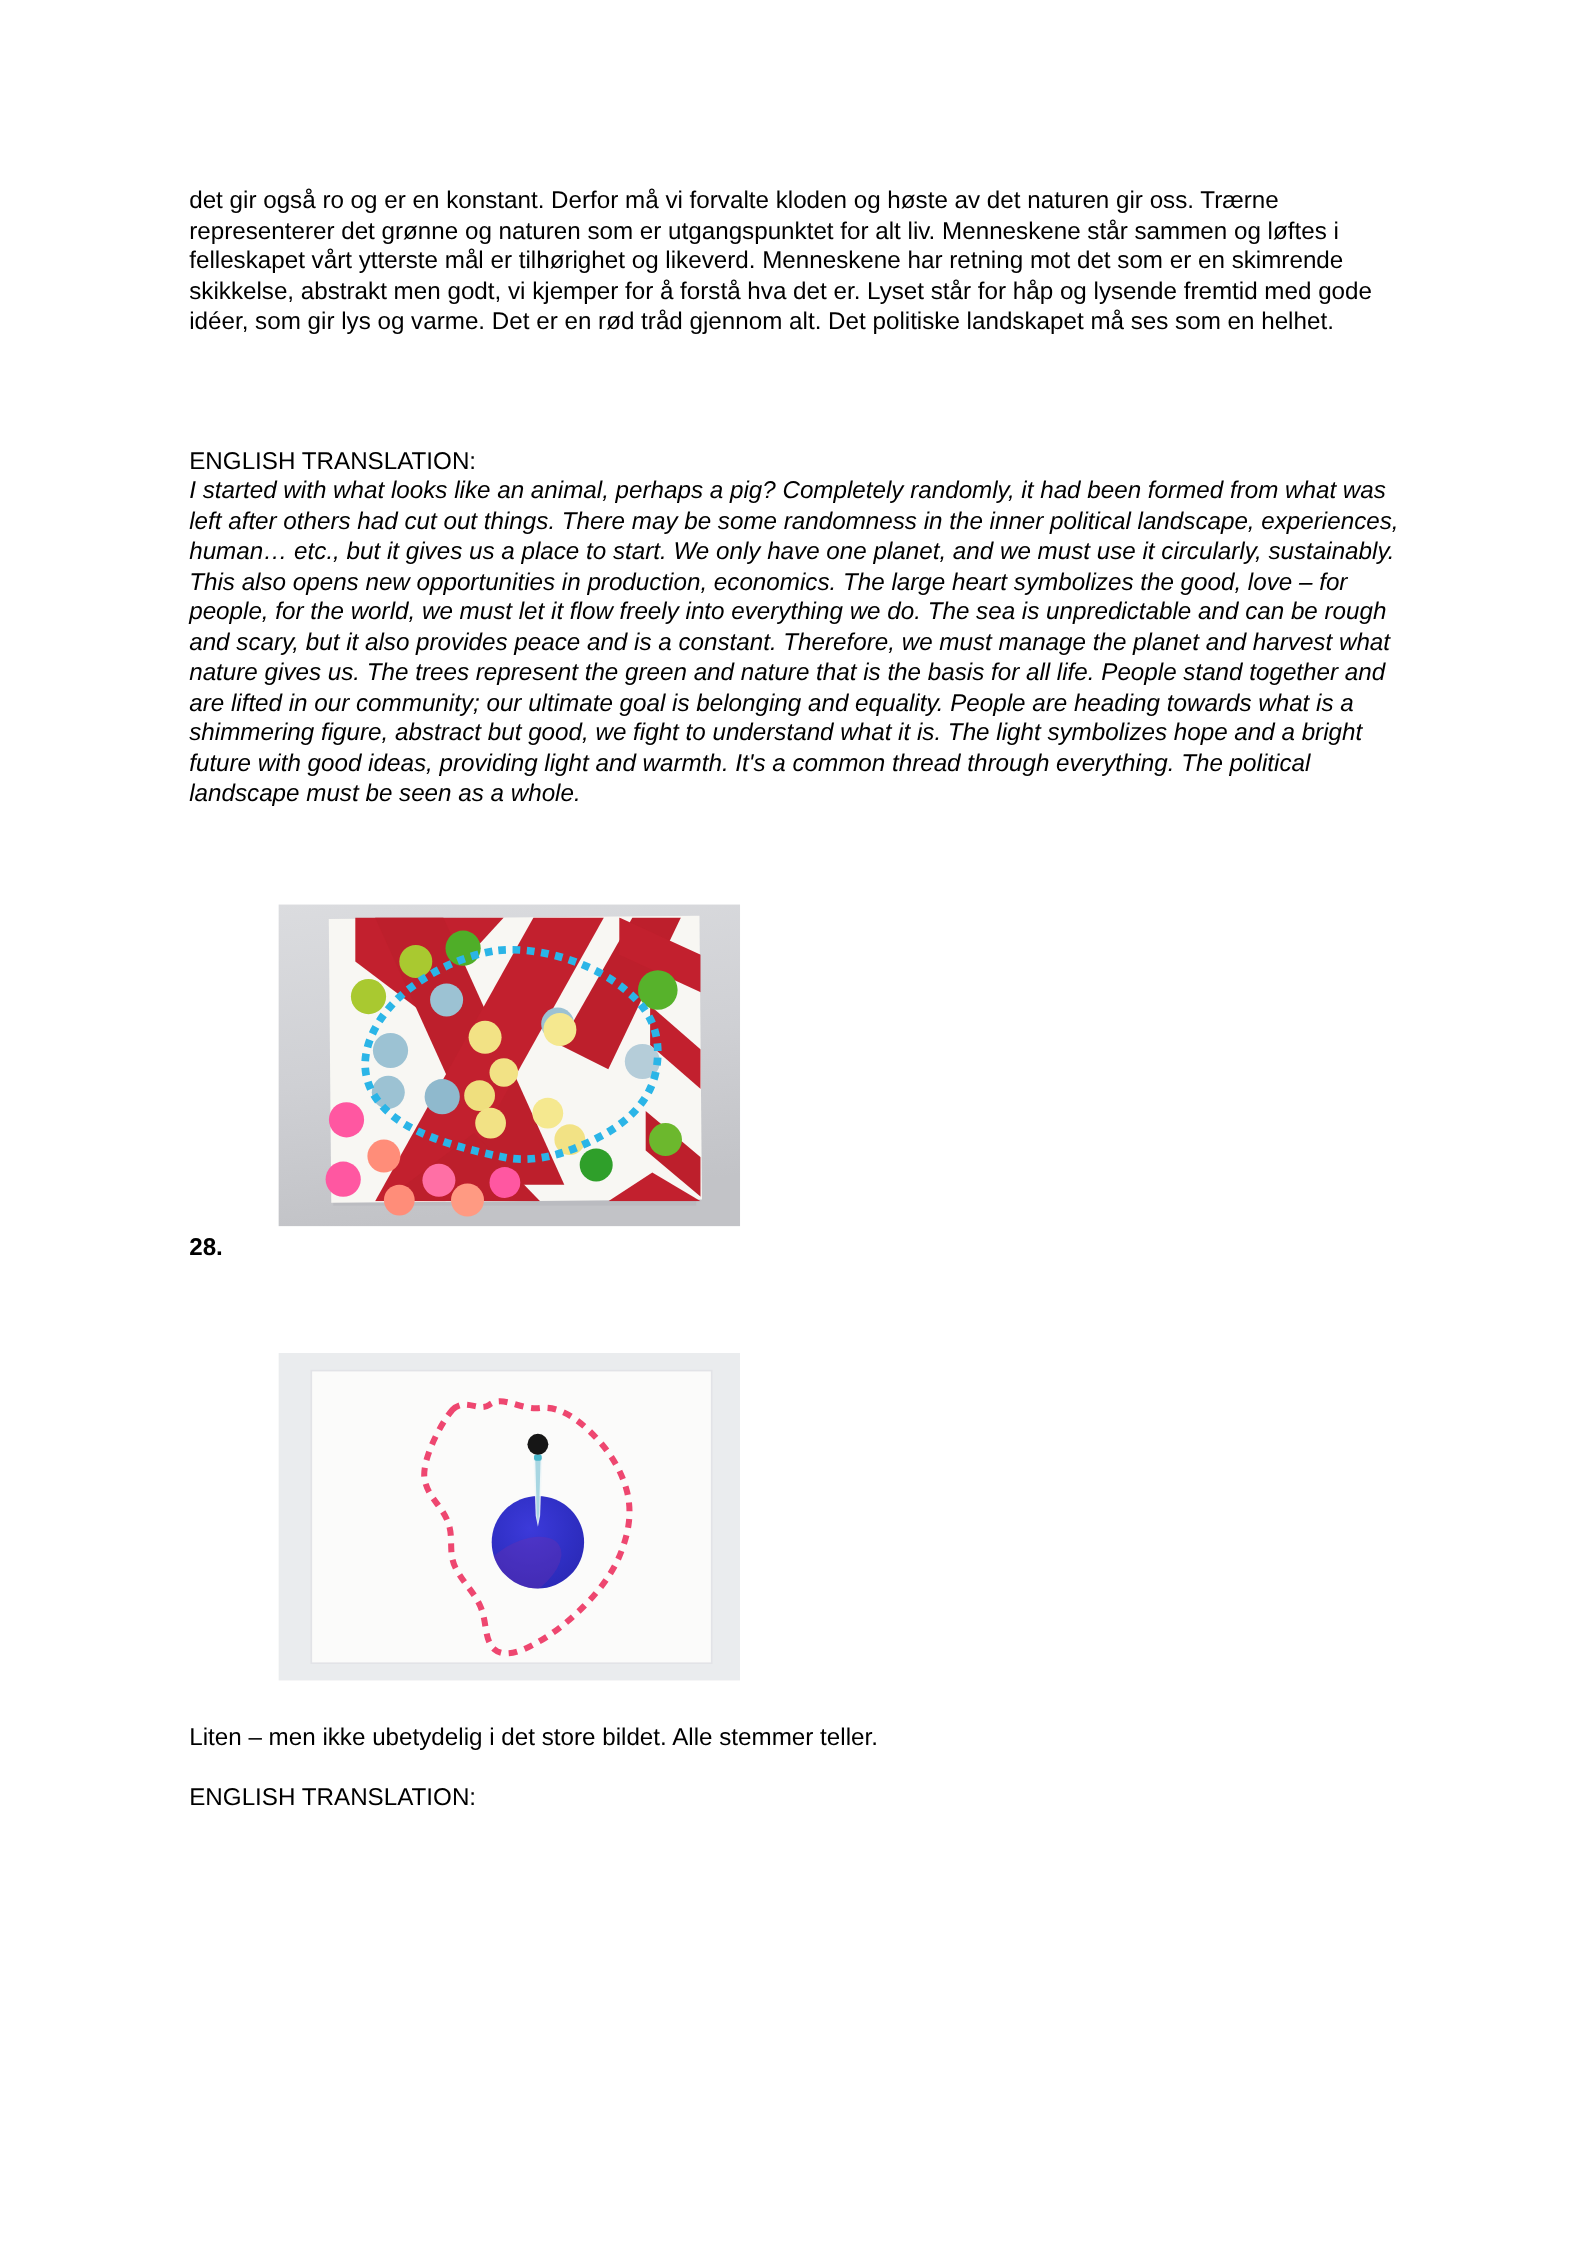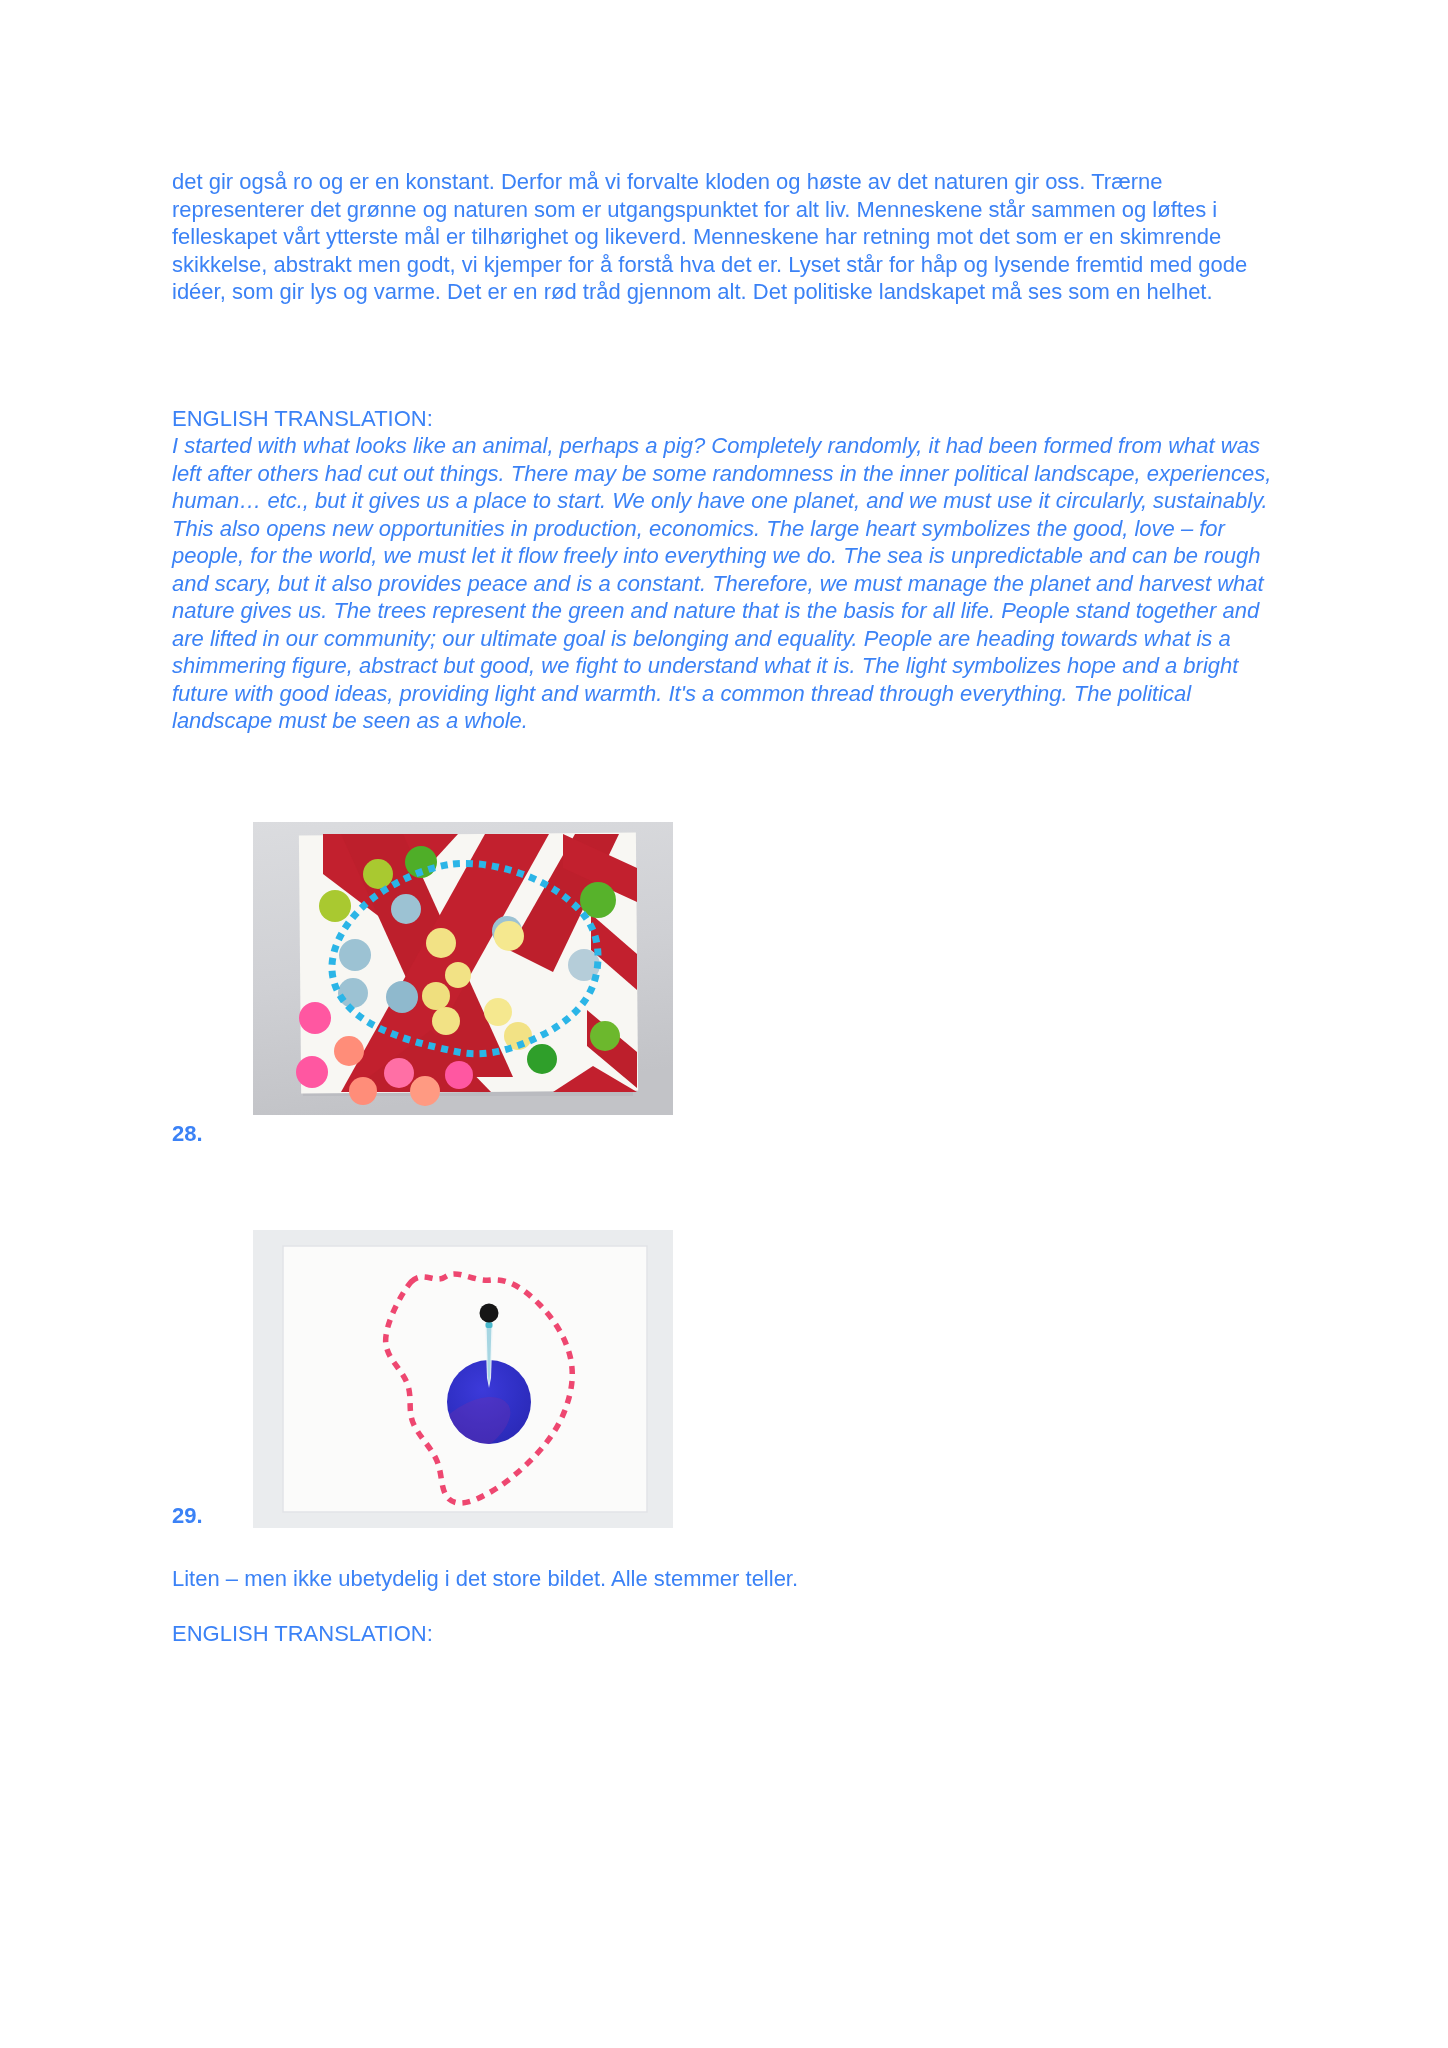--- a/index.html
+++ b/index.html
@@ -4,21 +4,21 @@
 <style>
   html,body{margin:0;padding:0;}
   body{
     width:1448px;height:2048px;position:relative;background:#ffffff;
     font-family:"Liberation Sans","DejaVu Sans",sans-serif;
     -webkit-font-smoothing:antialiased;
   }
   .page{position:absolute;inset:0;background:#ffffff;overflow:hidden;}
   .txt{
     position:absolute;left:172px;width:1106px;margin:0;
-    font-size:22px;line-height:27.5px;color:#3b82f6;
+    font-size:22px;line-height:27.5px;color:#000000;
     white-space:normal;
   }
   .italic{font-style:italic;}
   .bold{font-weight:bold;}
   .photo{position:absolute;left:253px;overflow:hidden;}
   #photo28{top:822px;width:420px;height:293px;}
   #photo29{top:1230px;width:420px;height:298px;}
   .photo svg{display:block;width:100%;height:100%;}
 </style>
 </head>
@@ -116,20 +116,19 @@
       </g>
       <g>
         <polygon points="232,94 240,94 238,148 236,158 234,148" fill="#eef6f8" opacity="0.9"></polygon>
         <polygon points="233.5,94 238.5,94 237,146 236,154 235,146" fill="#a7d6e2"></polygon>
         <rect x="232.5" y="92" width="7" height="6" rx="2" fill="#49b8cc"></rect>
         <circle cx="236" cy="83" r="9.5" fill="#161616"></circle>
       </g>
     </svg>
   </div>
 
-  <p class="txt bold" style="top:1502px">29.</p>
 
   <p class="txt" style="top:1565px">Liten – men ikke ubetydelig i det store bildet. Alle stemmer teller.</p>
 
   <p class="txt" style="top:1620px">ENGLISH TRANSLATION:</p>
 
 
 </div>
 
 </body></html>

